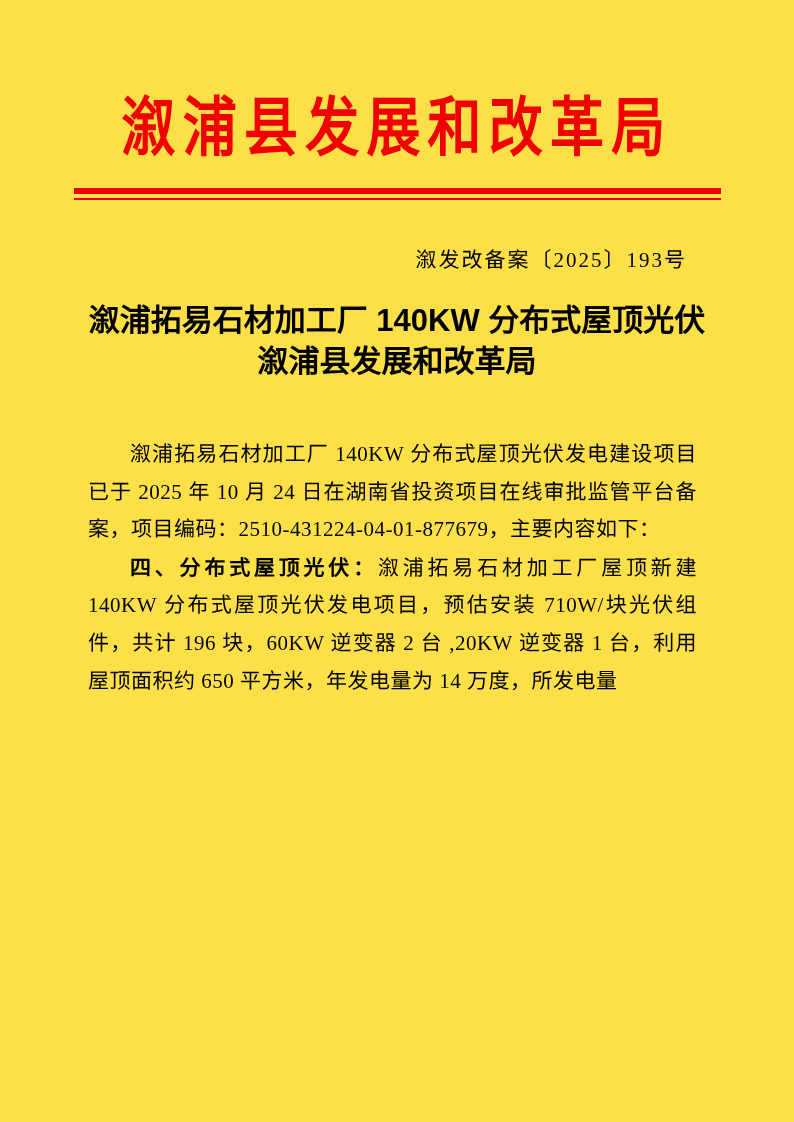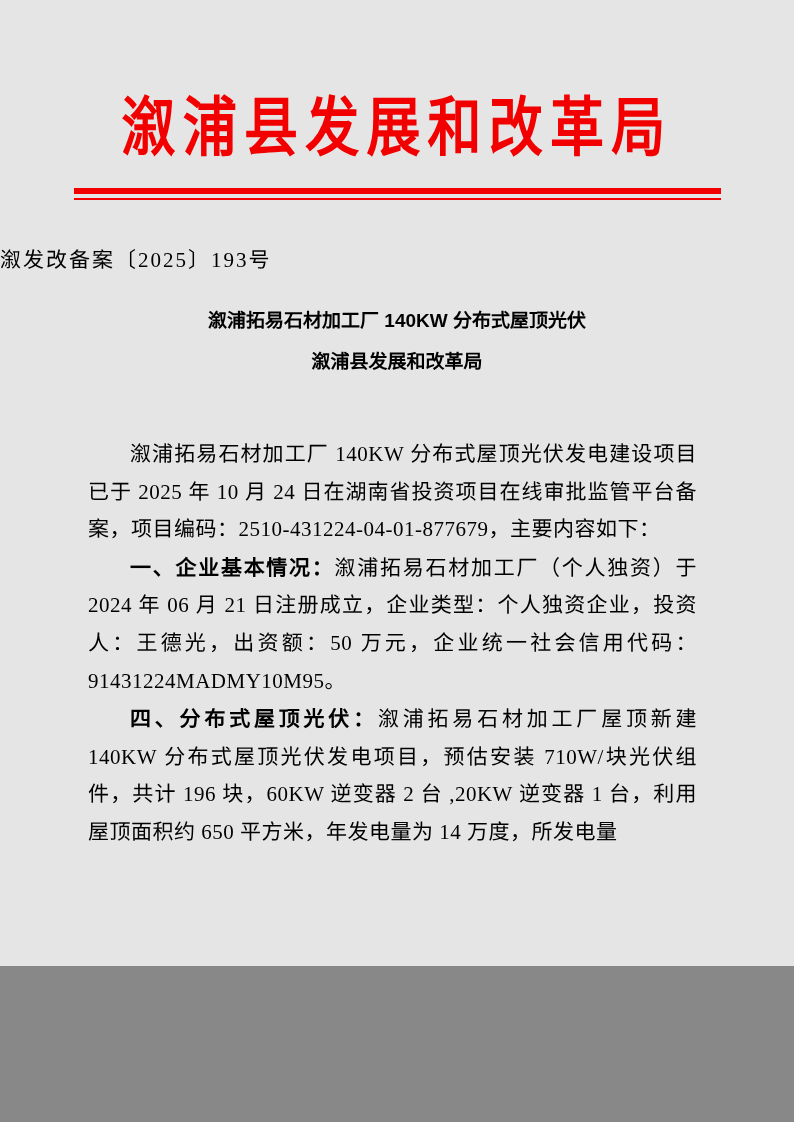--- a/index.html
+++ b/index.html
@@ -1,23 +1,23 @@
 <!DOCTYPE html>
 <html lang="zh-CN" style="--accent-red: #F20000;"><head>
 <meta charset="utf-8">
 <style>
   :root { --accent-red: #F20000; }
   * { margin: 0; padding: 0; box-sizing: border-box; }
   html, body { background: #888; }
   .page {
     position: relative;
     width: 794px;
-    height: 966px;
+    height: 1122px;
     margin: 0 auto;
-    background: #e5e5e5;
+    background: #fde047;
     overflow: hidden;
     font-family: "Liberation Serif", "DejaVu Serif", serif;
     color: #000;
   }
   
   .agency-title {
     margin-top: 88px;
     height: 80px;
     line-height: 80px;
     text-align: center;
@@ -39,31 +39,32 @@
   .rule-thin {
     width: 647px;
     height: 2px;
     margin: 4px auto 0 auto;
     background: var(--accent-red);
   }
   
   .doc-number {
     margin-top: 46px;
     padding-right: 107px;
+    text-align: right;
     font-size: 21px;
     letter-spacing: 2px;
     line-height: 28px;
   }
   
   .doc-title {
     margin-top: 26px;
     text-align: center;
     font-family: "Liberation Sans", "DejaVu Sans", sans-serif;
     font-weight: bold;
-    font-size: 19px;
+    font-size: 31px;
     line-height: 41px;
     color: #000;
   }
   
   .doc-body {
     margin: 54px 97px 0 88px;
     font-size: 21px;
     line-height: 37.6px;
     text-align: justify;
     letter-spacing: 0.5px;
@@ -90,20 +91,19 @@
   <div class="doc-number">溆发改备案〔2025〕193号</div>
 
   <h1 class="doc-title">
     <div>溆浦拓易石材加工厂 140KW 分布式屋顶光伏</div>
     <div>溆浦县发展和改革局</div>
   </h1>
 
   <div class="doc-body">
     <p><span>溆浦拓易石材加工厂 140KW 分布式屋顶光伏发电建设项目已于 2025 年 10 月 24 日在湖南省投资项目在线审批监管平台备案，项目编码：2510-431224-04-01-877679，主要内容如下：</span></p>
 
-    <p><span class="para-label">一、企业基本情况：</span><span>溆浦拓易石材加工厂（个人独资）于 2024 年 06 月 21 日注册成立，企业类型：个人独资企业，投资人：王德光，出资额：50 万元，企业统一社会信用代码：91431224MADMY10M95。</span></p>
 
 
 
     <p><span class="para-label">四、分布式屋顶光伏：</span><span>溆浦拓易石材加工厂屋顶新建 140KW 分布式屋顶光伏发电项目，预估安装 710W/块光伏组件，共计 196 块，60KW 逆变器 2 台 ,20KW 逆变器 1 台，利用屋顶面积约 650 平方米，年发电量为 14 万度，所发电量</span></p>
   </div>
 
 </div>
 
 </body></html>

